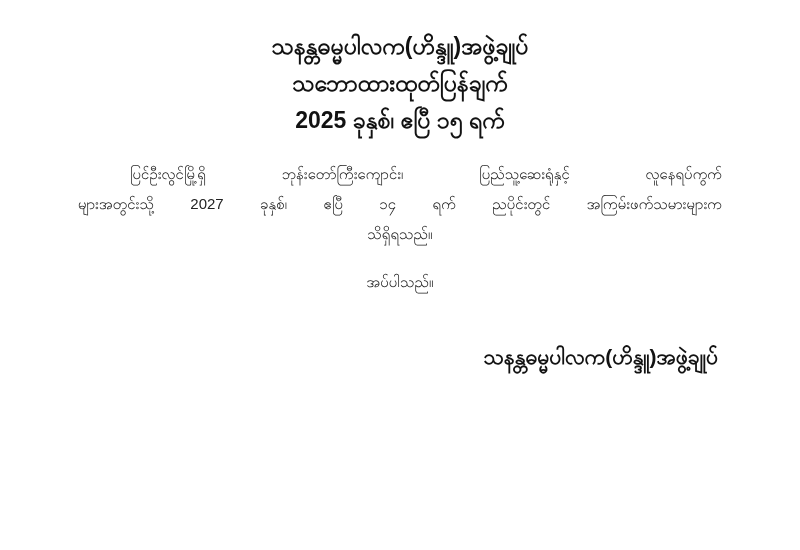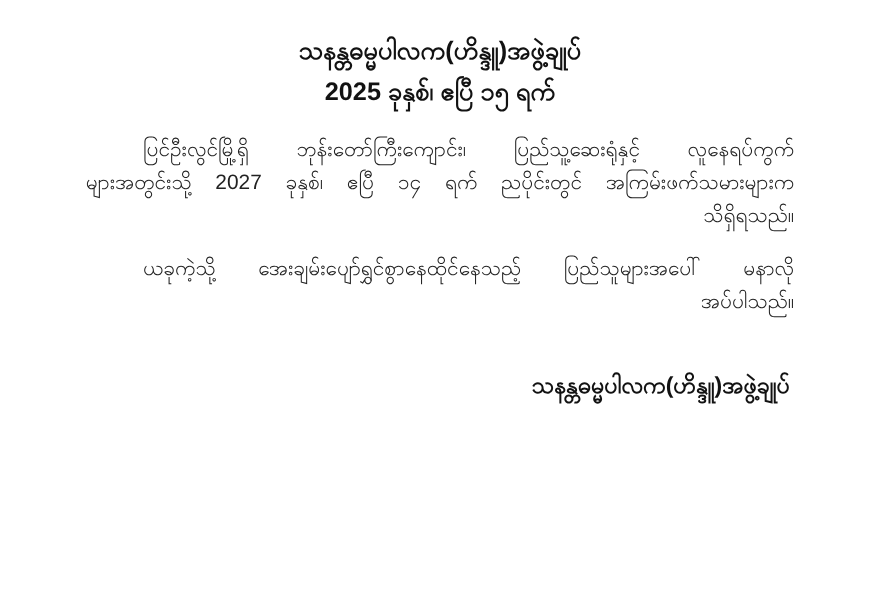--- a/index.html
+++ b/index.html
@@ -19,28 +19,28 @@
   .title-block { text-align: center; margin-bottom: 20px; }
   .title-line {
     font-size: 23px;
     font-weight: bold;
     line-height: 37px;
     color: #121212;
   }
 
   .paragraph { margin-bottom: 18px; }
   .body-line {
-    font-size: 19px;
+    font-size: 15px;
     line-height: 30px;
     color: #222222;
     text-align: justify;
   }
   .body-line.fill { text-align-last: justify; }
   .body-line.indent { text-indent: 52px; }
-  .body-line.last { text-align: right; }
+  .body-line.last { text-align: center; }
 
   .signature-block {
     margin-top: 46px;
     text-align: right;
     padding-right: 4px;
   }
   .signature {
     font-size: 21px;
     font-weight: bold;
     color: #121212;
@@ -54,31 +54,31 @@
   }
 </style>
 </head>
 <body>
 
 <div class="page">
   <div class="inner">
 
     <div class="title-block">
       <div class="title-line">သနန္တဓမ္မပါလက(ဟိန္ဒူ)အဖွဲ့ချုပ်</div>
+      <div class="title-line">သဘောထားထုတ်ပြန်ချက်</div>
       <div class="title-line">2025 ခုနှစ်၊ ဧပြီ ၁၅ ရက်</div>
     </div>
 
     <div class="paragraph">
       <div class="body-line indent fill">ပြင်ဦးလွင်မြို့ရှိ ဘုန်းတော်ကြီးကျောင်း၊ ပြည်သူ့ဆေးရုံနှင့် လူနေရပ်ကွက်</div>
       <div class="body-line fill">များအတွင်းသို့ 2027 ခုနှစ်၊ ဧပြီ ၁၄ ရက် ညပိုင်းတွင် အကြမ်းဖက်သမားများက</div>
       <div class="body-line last">သိရှိရသည်။</div>
     </div>
 
     <div class="paragraph">
-      <div class="body-line indent fill">ယခုကဲ့သို့ အေးချမ်းပျော်ရွှင်စွာနေထိုင်နေသည့် ပြည်သူများအပေါ် မနာလို</div>
       <div class="body-line last">အပ်ပါသည်။</div>
     </div>
 
     <div class="signature-block">
       <span class="signature">သနန္တဓမ္မပါလက(ဟိန္ဒူ)အဖွဲ့ချုပ်</span>
     </div>
 
   </div>
   <div class="bottom-strip"></div>
 </div>

